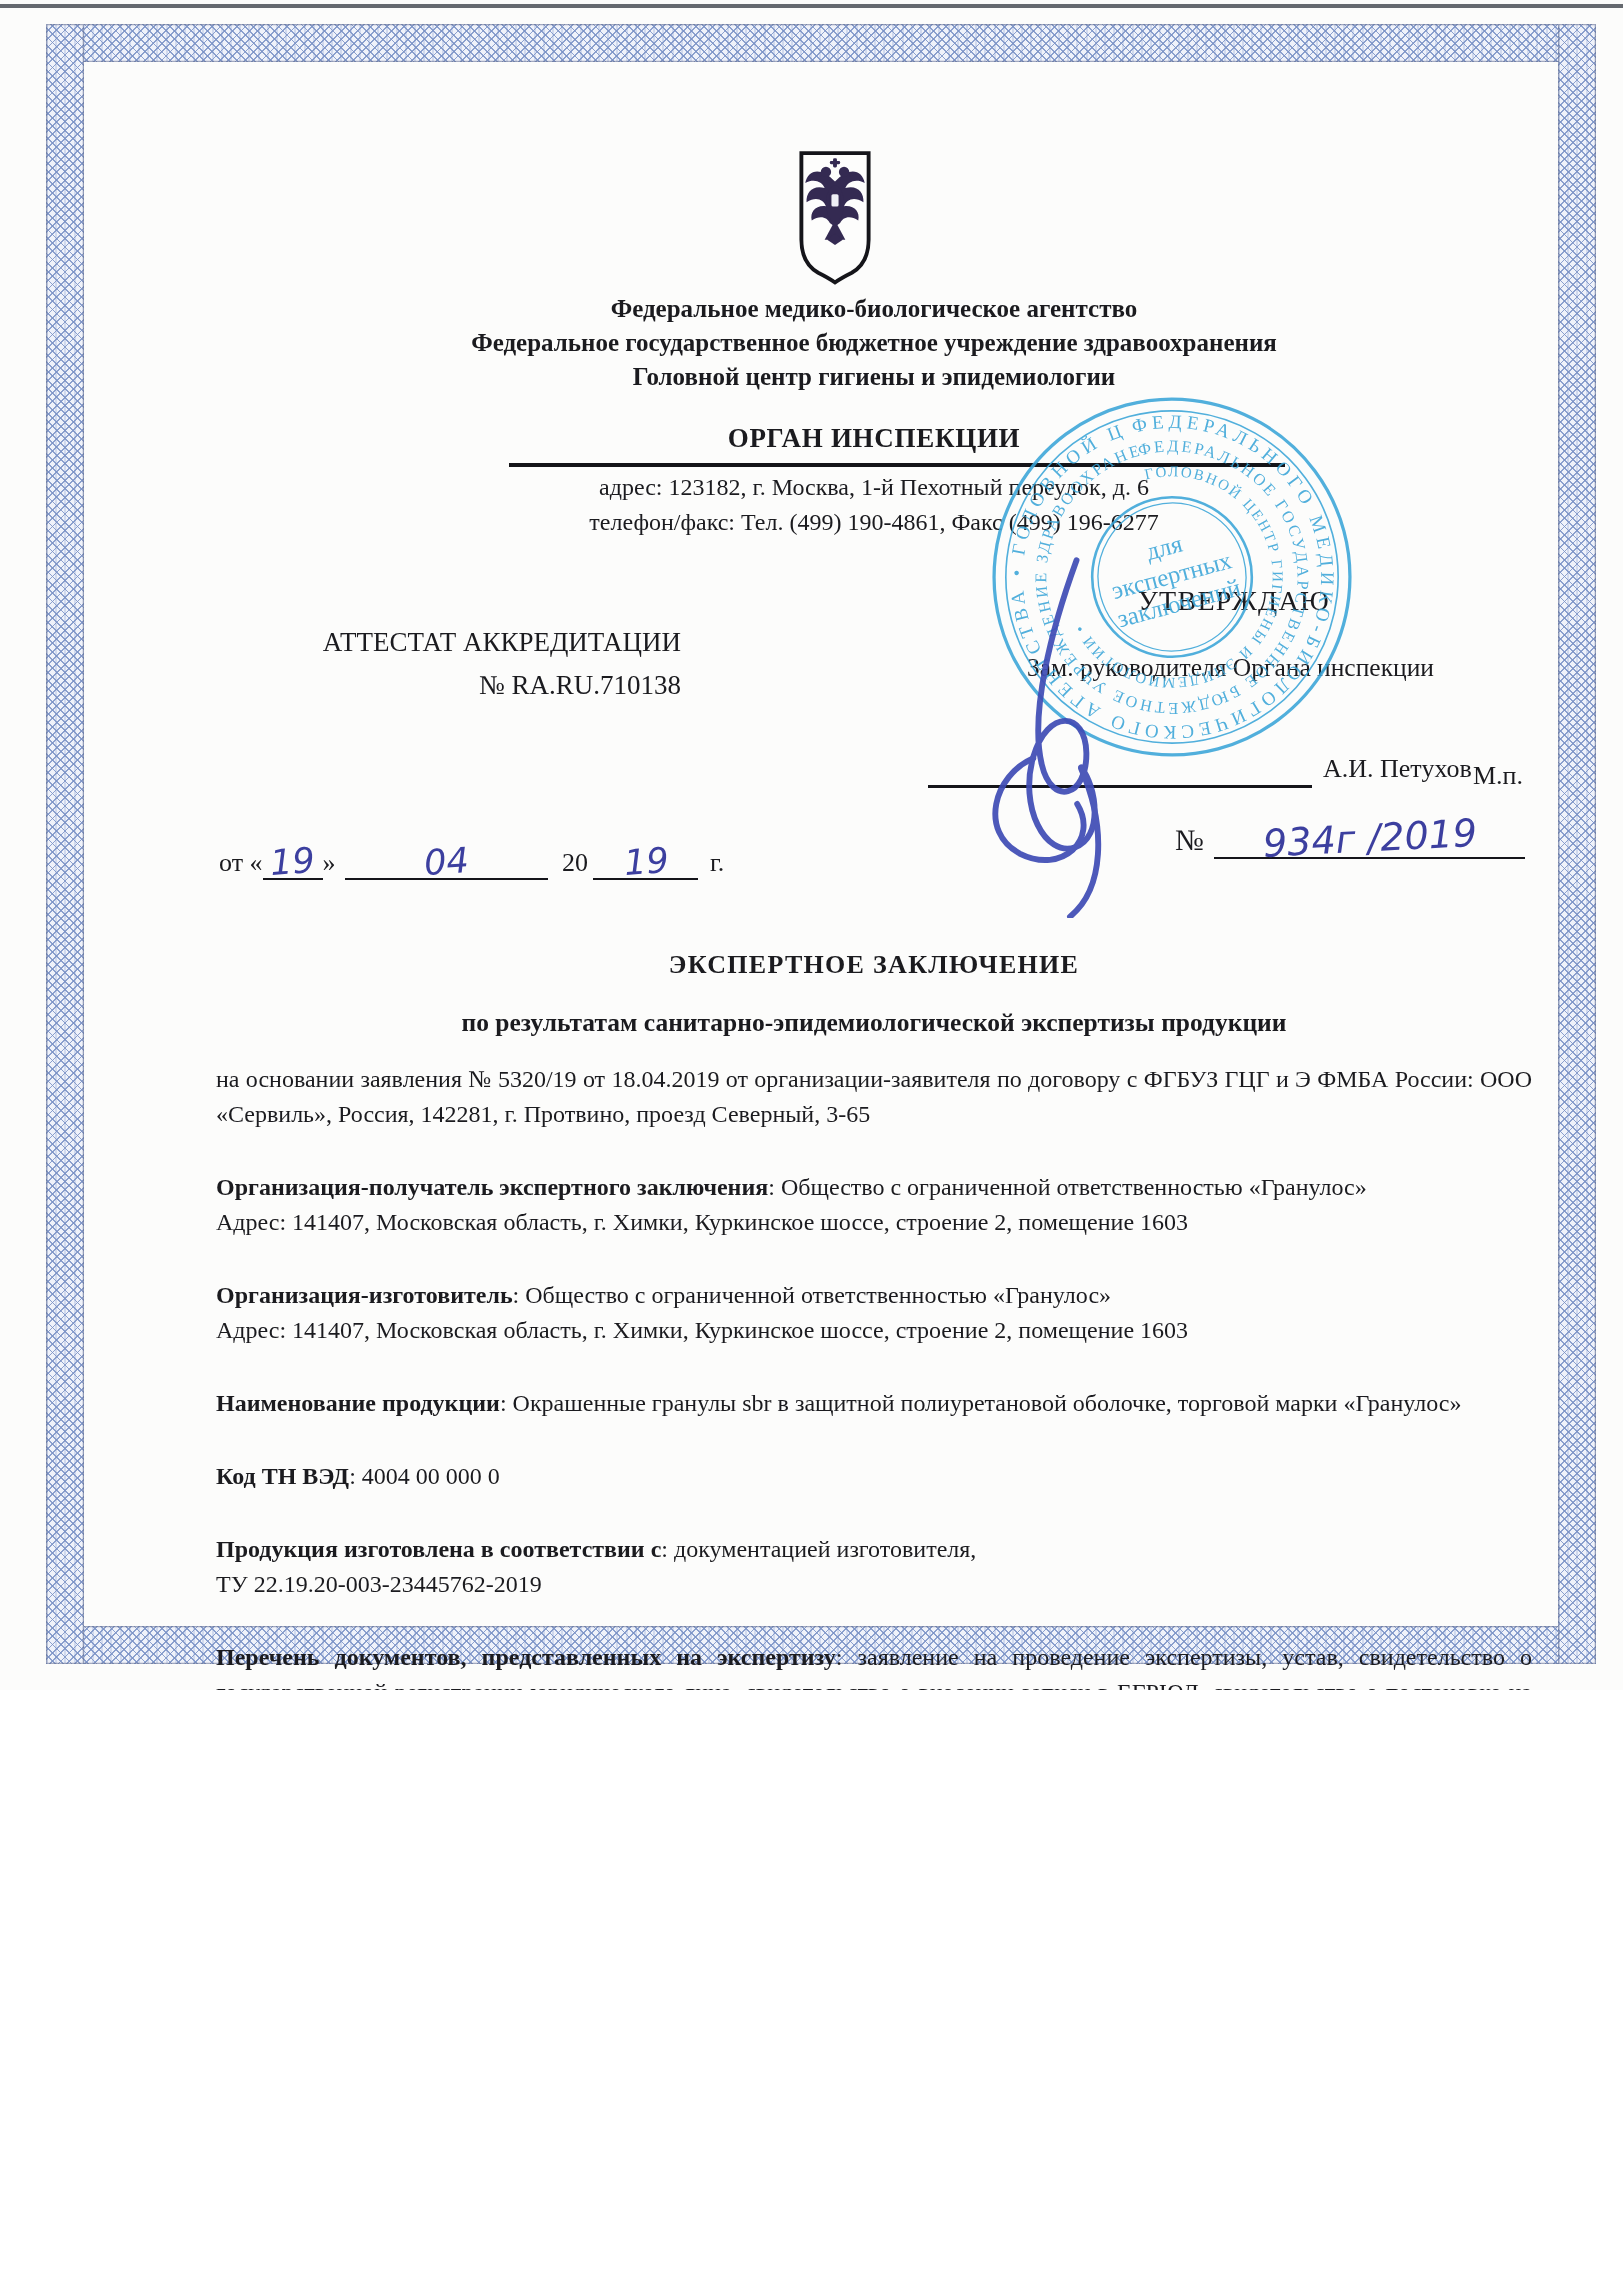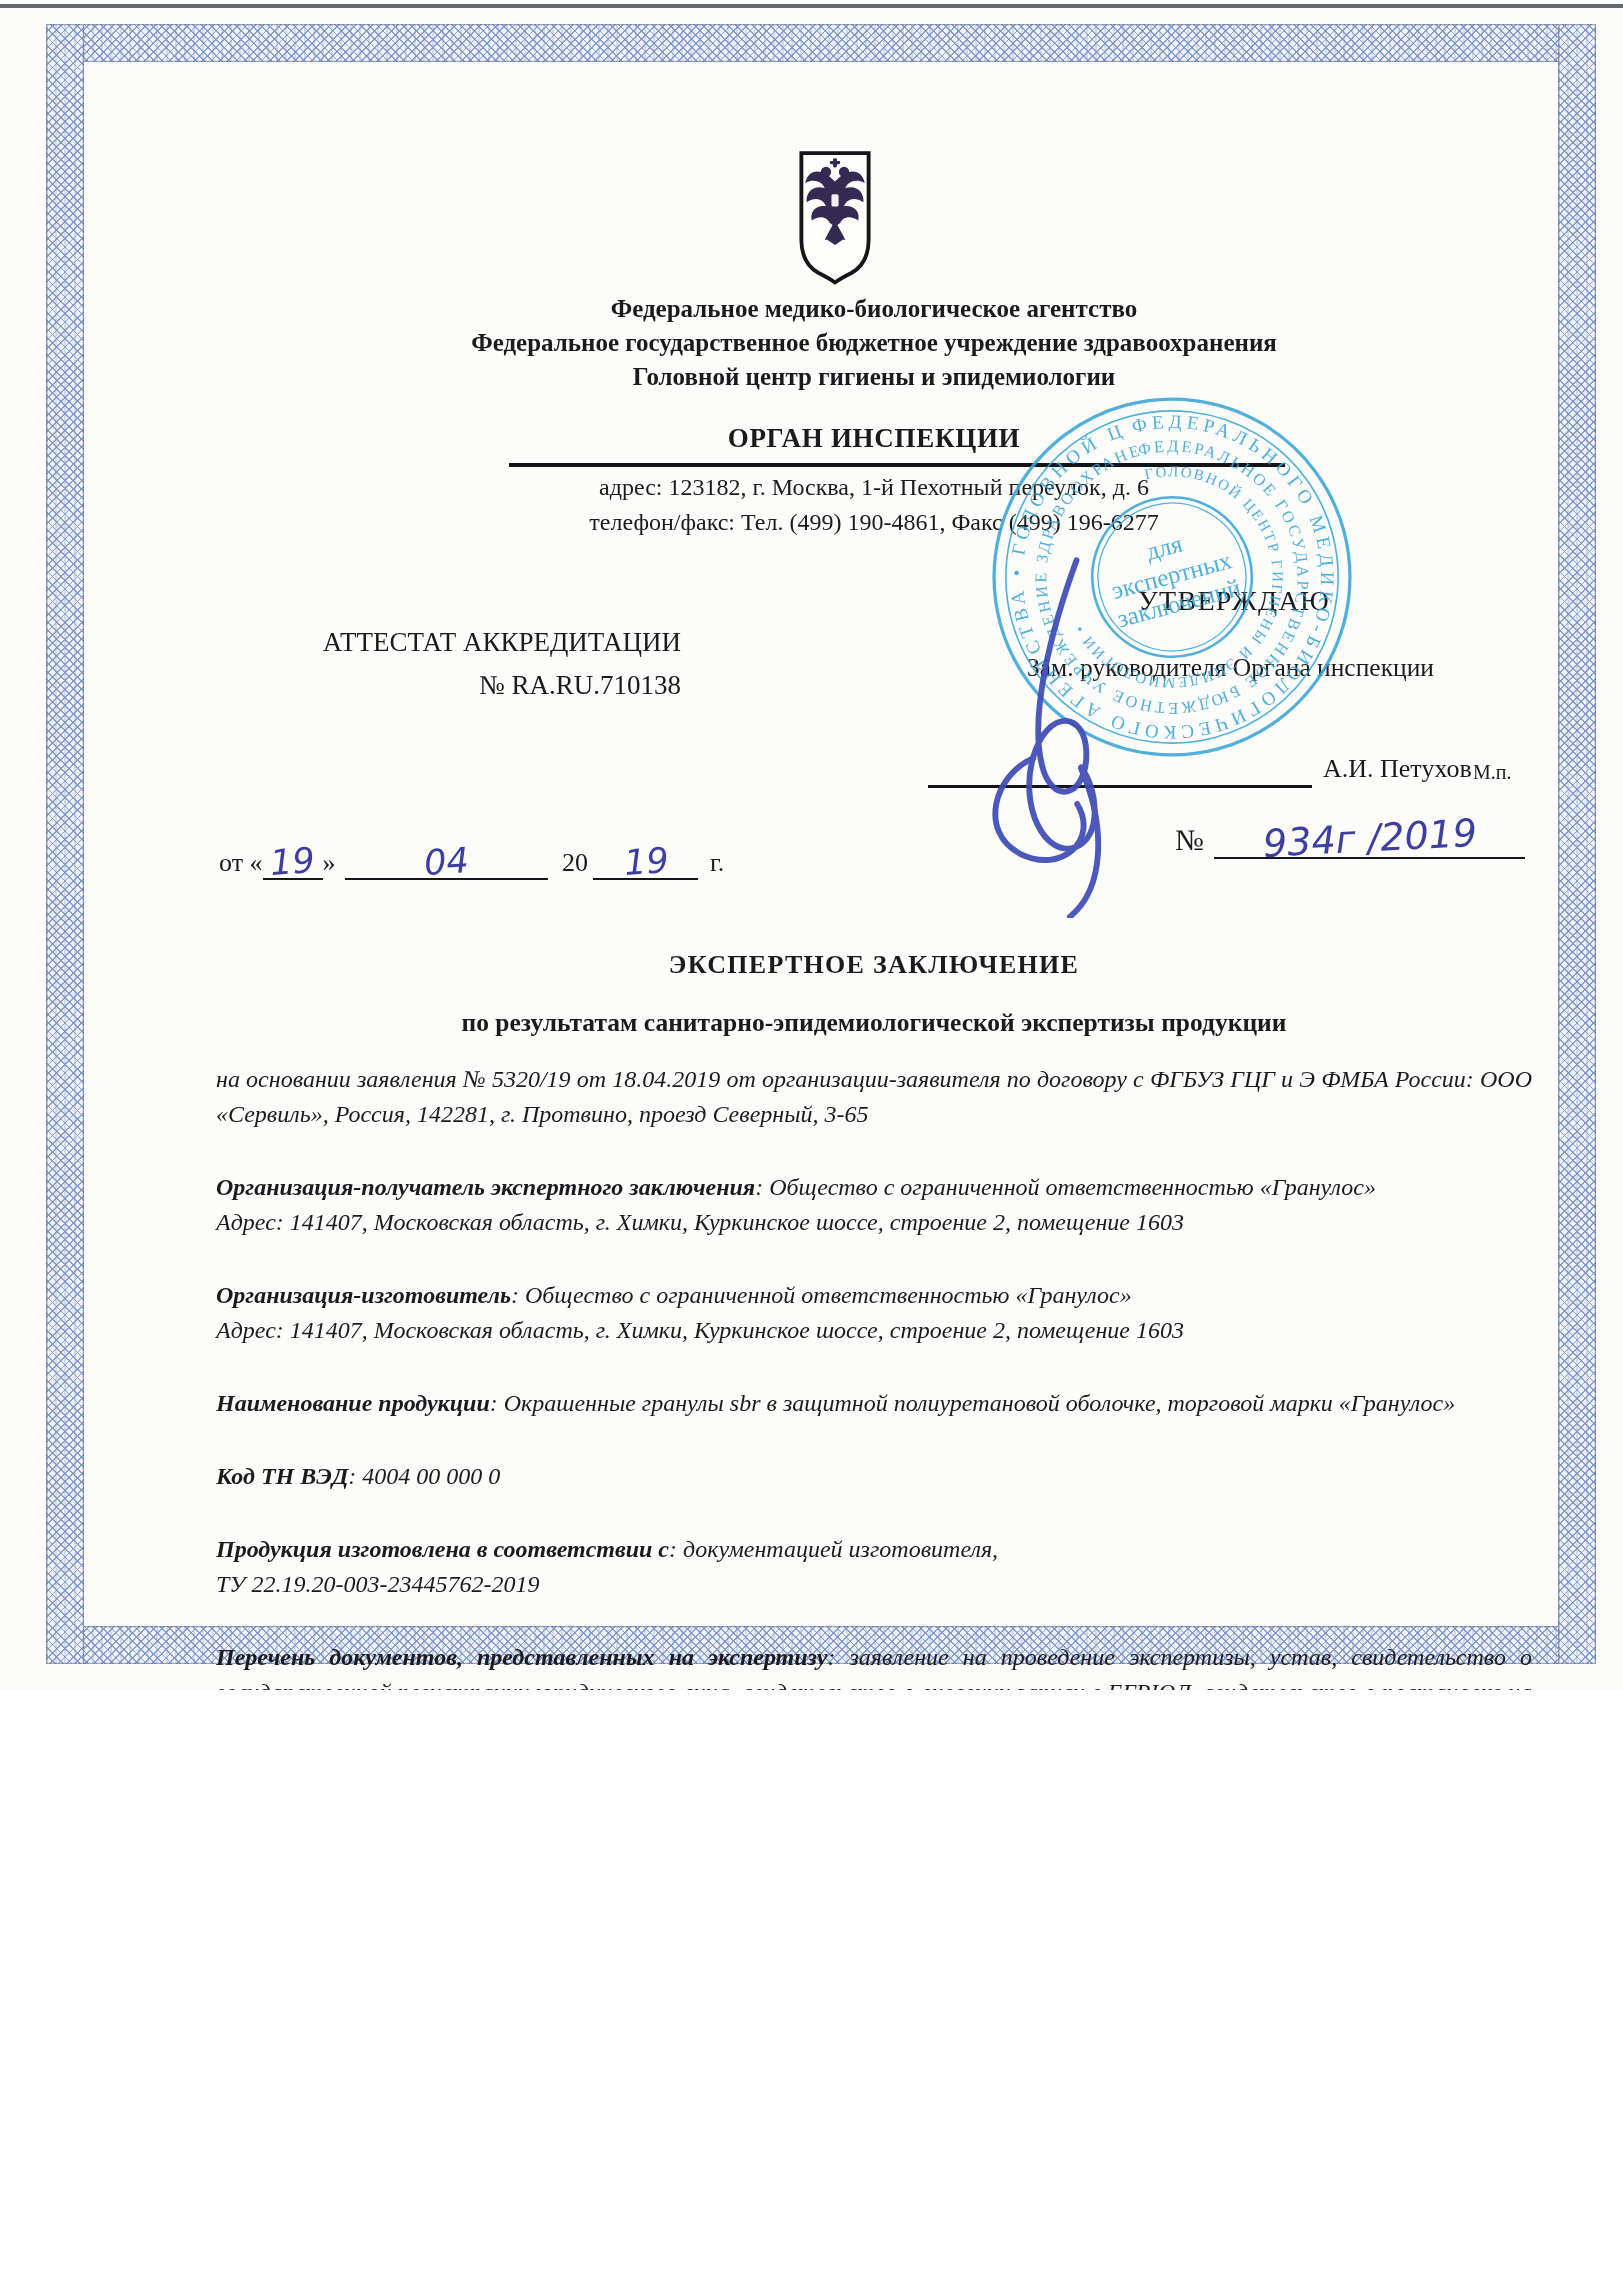--- a/index.html
+++ b/index.html
@@ -34,35 +34,35 @@
   .organ-title{left:216px;width:1316px;top:423px;font-weight:bold;font-size:27px;letter-spacing:0.7px;}
   .organ-underline{left:509px;top:463px;width:776px;height:3.9px;background:#141418;}
   .addr{left:216px;width:1316px;font-size:24px;}
 
   .attestat{left:229px;top:621px;width:452px;font-size:27px;line-height:43px;text-align:right;}
   .approve-word{left:936px;top:585px;width:596px;text-align:center;font-size:28px;letter-spacing:1.3px;}
   .approver-title{left:923px;top:653px;width:615px;font-size:25.5px;text-align:center;}
   .sig-row{left:928px;top:719px;width:609px;height:34px;margin-top:35px;}
   .sig-line{position:absolute;left:0;top:31px;width:384px;height:3.3px;background:#15151a;}
   .sig-name{position:absolute;left:395px;top:0;font-size:26px;}
-  .seal-mark{left:1473px;top:761px;font-size:20px;}
+  .seal-mark{left:1473px;top:761px;font-size:26px;}
 
   .hw{font-family:"DejaVu Sans",sans-serif;font-style:italic;color:#3c3f9f;}
   .date-row{left:219px;top:846px;font-size:26px;white-space:nowrap;}
   .date-row .seg{display:inline-block;vertical-align:baseline;}
   .ublank{display:inline-block;border-bottom:2.6px solid #15151a;text-align:center;}
   .date-row .hw{font-size:35px;line-height:26px;display:inline-block;transform:rotate(-4deg) translateY(2.6px);}
   .num-row{left:1175px;top:823px;font-size:30px;white-space:nowrap;}
   .num-row .hw{font-size:38px;line-height:29px;display:inline-block;transform:rotate(-3deg) translateY(1.3px);}
 
   .doc-title{left:216px;top:950px;width:1316px;font-weight:bold;font-size:26px;letter-spacing:1.3px;}
   .doc-subtitle{left:216px;top:1008px;width:1316px;font-weight:bold;font-size:25.5px;}
 
   .bodytext{left:216px;top:1062px;width:1316px;font-size:24px;line-height:35px;}
-  .bodytext p{margin:0 0 38px 0;text-align:justify;font-style:italic;}
+  .bodytext p{margin:0 0 38px 0;text-align:justify;}
   .bodytext p.gap-lg{margin-top:13px;}
   .lbl{font-weight:bold;}
 
   
   .stamp{left:981px;top:386px;width:382px;height:382px;filter:blur(0.3px);opacity:.88;}
   .stamp text{font-family:"Liberation Serif",serif;}
   
   .signature{left:948px;top:551px;width:223px;height:367px;opacity:.92;}
 
   .emblem{left:835px;top:148px;width:79px;height:139px;transform:translateX(-50%);}

